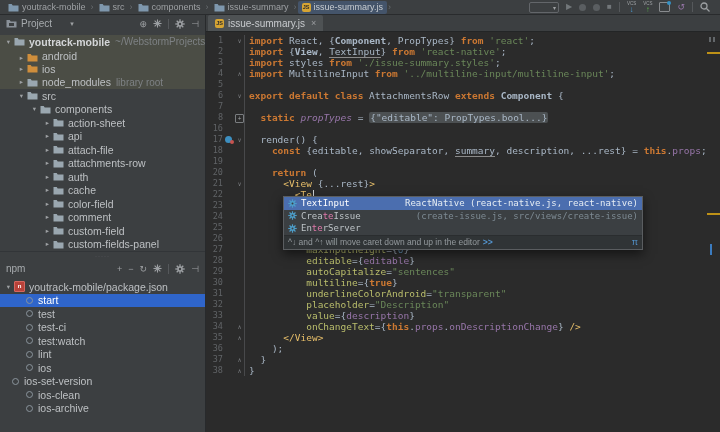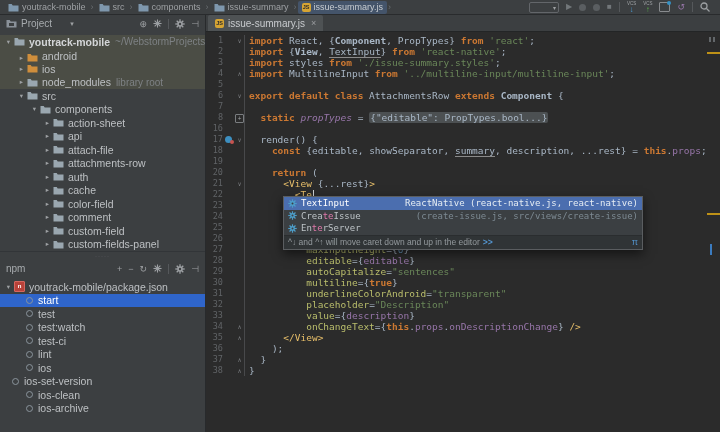--- a/index.html
+++ b/index.html
@@ -417,25 +417,25 @@
       <div class="nrow sel" style="padding-left: 26px;">
         <span class="scrdot"></span>
         <span>start</span>
       </div>
       <div class="nrow" style="padding-left: 26px;">
         <span class="scrdot"></span>
         <span>test</span>
       </div>
       <div class="nrow" style="padding-left: 26px;">
         <span class="scrdot"></span>
+        <span>test-ci</span>
+      </div>
+      <div class="nrow" style="padding-left: 26px;">
+        <span class="scrdot"></span>
         <span>test:watch</span>
-      </div>
-      <div class="nrow" style="padding-left: 26px;">
-        <span class="scrdot"></span>
-        <span>test-ci</span>
       </div>
       <div class="nrow" style="padding-left: 26px;">
         <span class="scrdot"></span>
         <span>lint</span>
       </div>
       <div class="nrow" style="padding-left: 26px;">
         <span class="scrdot"></span>
         <span>ios</span>
       </div>
       <div class="nrow" style="padding-left: 12px;">

